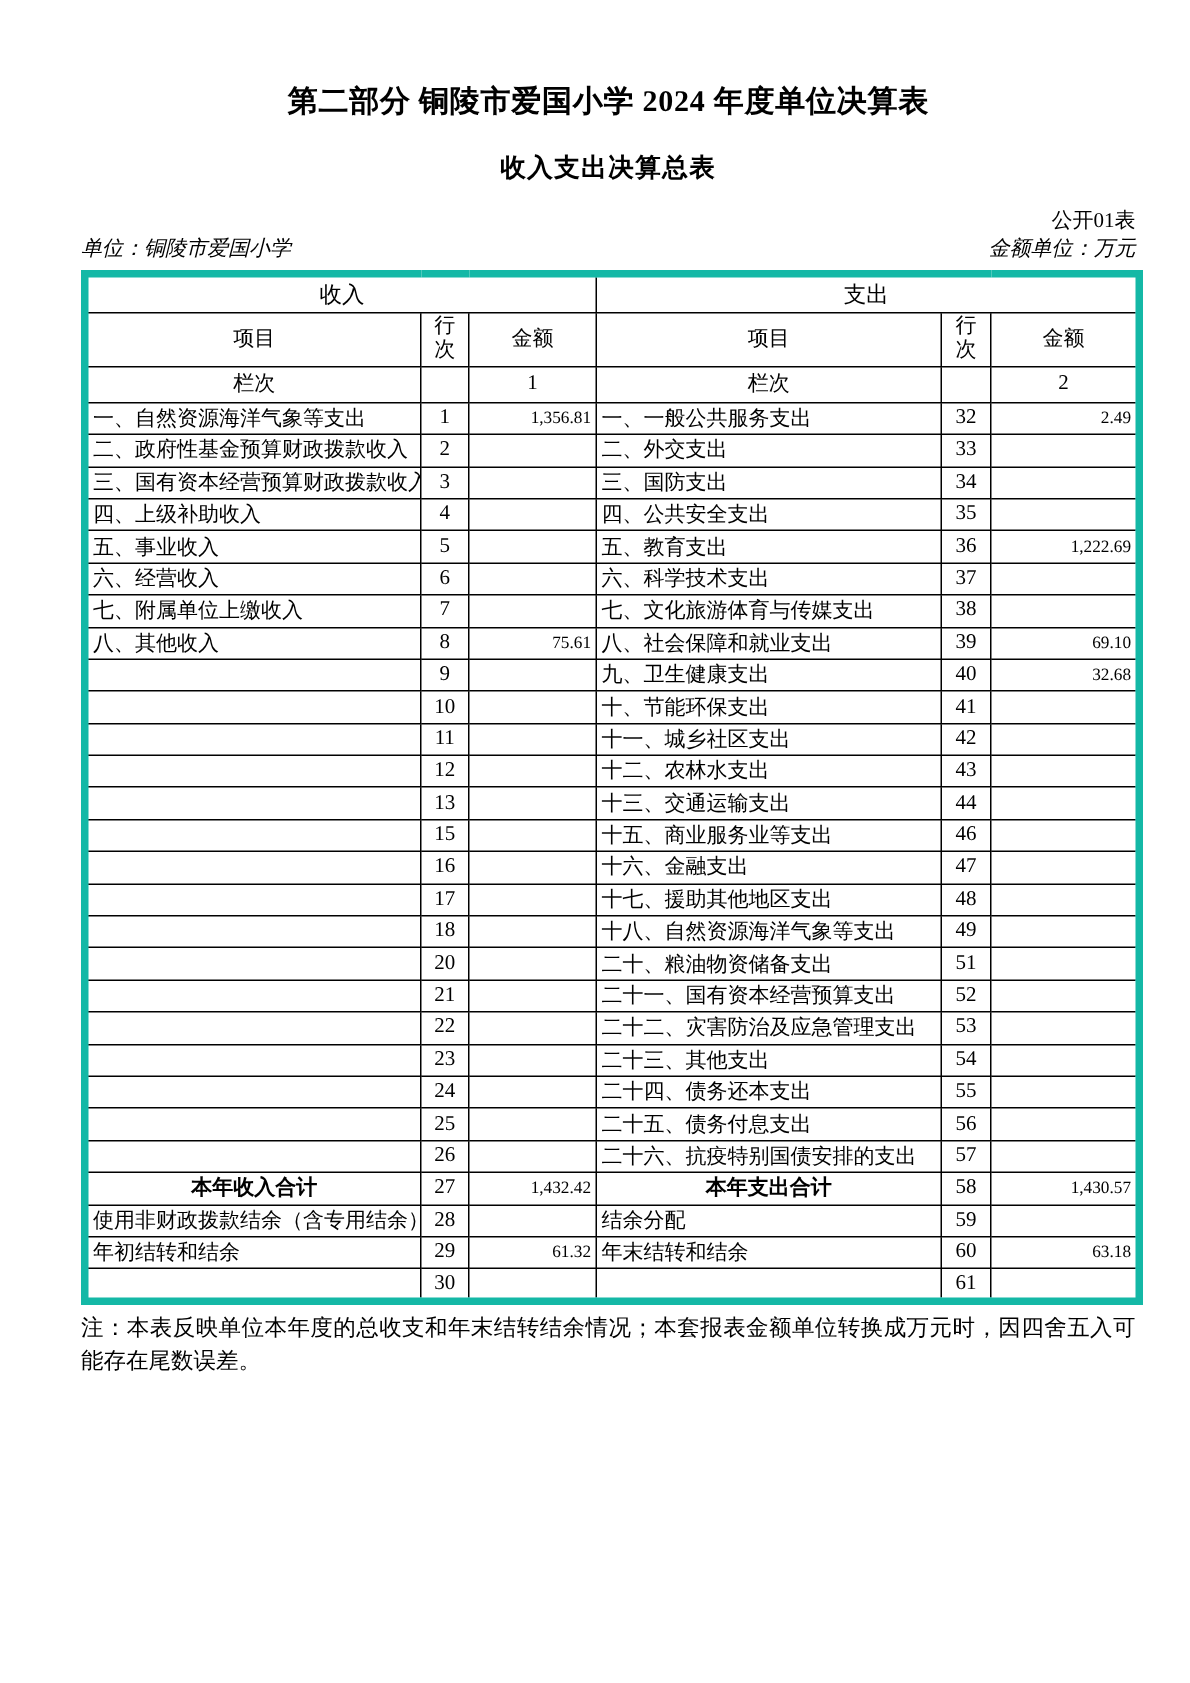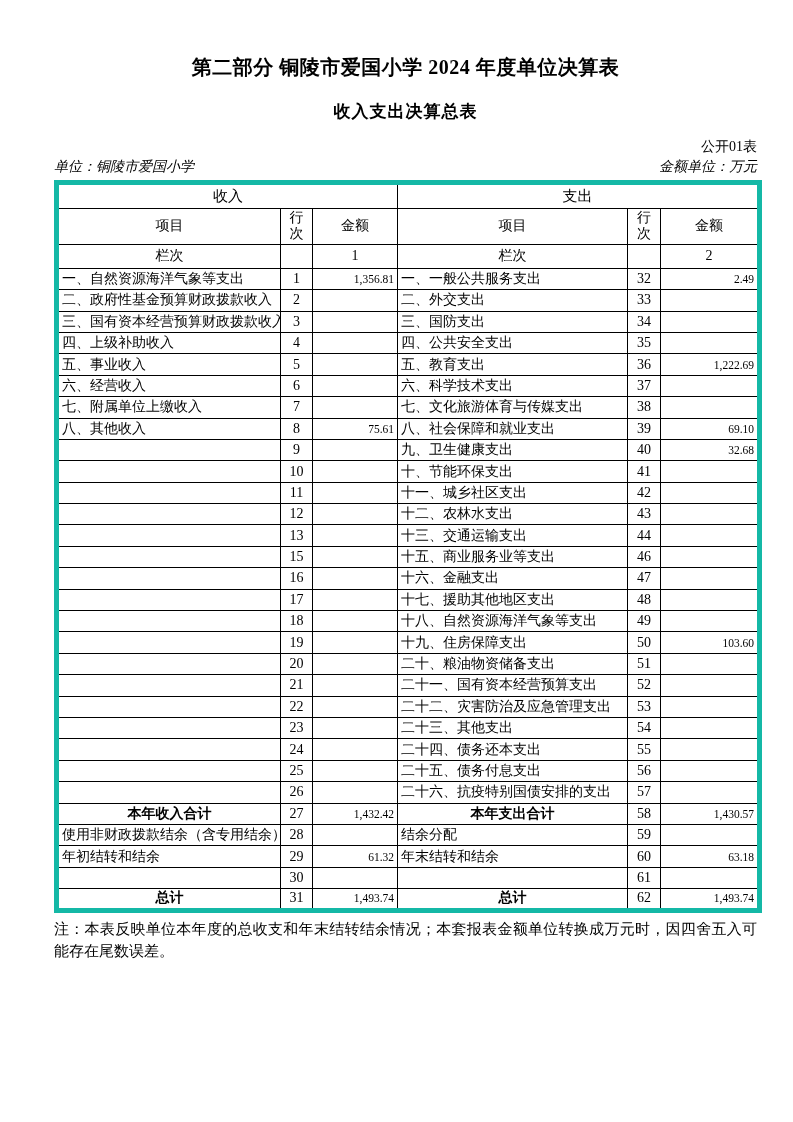--- a/index.html
+++ b/index.html
@@ -248,28 +248,20 @@
         <tr class="data">
           <td class="item"></td>
           <td class="rowno">18</td>
           <td class="amount"></td>
           <td class="item">十八、自然资源海洋气象等支出</td>
           <td class="rowno">49</td>
           <td class="amount"></td>
         </tr>
         <tr class="data">
           <td class="item"></td>
-          <td class="rowno">19</td>
-          <td class="amount"></td>
-          <td class="item">十九、住房保障支出</td>
-          <td class="rowno">50</td>
-          <td class="amount">103.60</td>
-        </tr>
-        <tr class="data">
-          <td class="item"></td>
           <td class="rowno">20</td>
           <td class="amount"></td>
           <td class="item">二十、粮油物资储备支出</td>
           <td class="rowno">51</td>
           <td class="amount"></td>
         </tr>
         <tr class="data">
           <td class="item"></td>
           <td class="rowno">21</td>
           <td class="amount"></td>
@@ -341,26 +333,18 @@
           <td class="rowno">60</td>
           <td class="amount">63.18</td>
         </tr>
         <tr class="data">
           <td class="item"></td>
           <td class="rowno">30</td>
           <td class="amount"></td>
           <td class="item"></td>
           <td class="rowno">61</td>
           <td class="amount"></td>
-        </tr>
-        <tr class="data">
-          <td class="item total">总计</td>
-          <td class="rowno">31</td>
-          <td class="amount">1,493.74</td>
-          <td class="item total">总计</td>
-          <td class="rowno">62</td>
-          <td class="amount">1,493.74</td>
         </tr>
       </tbody>
   </table>
 
   <div class="note">注：本表反映单位本年度的总收支和年末结转结余情况；本套报表金额单位转换成万元时，因四舍五入可能存在尾数误差。</div>
 </div>
 
 </body></html>

